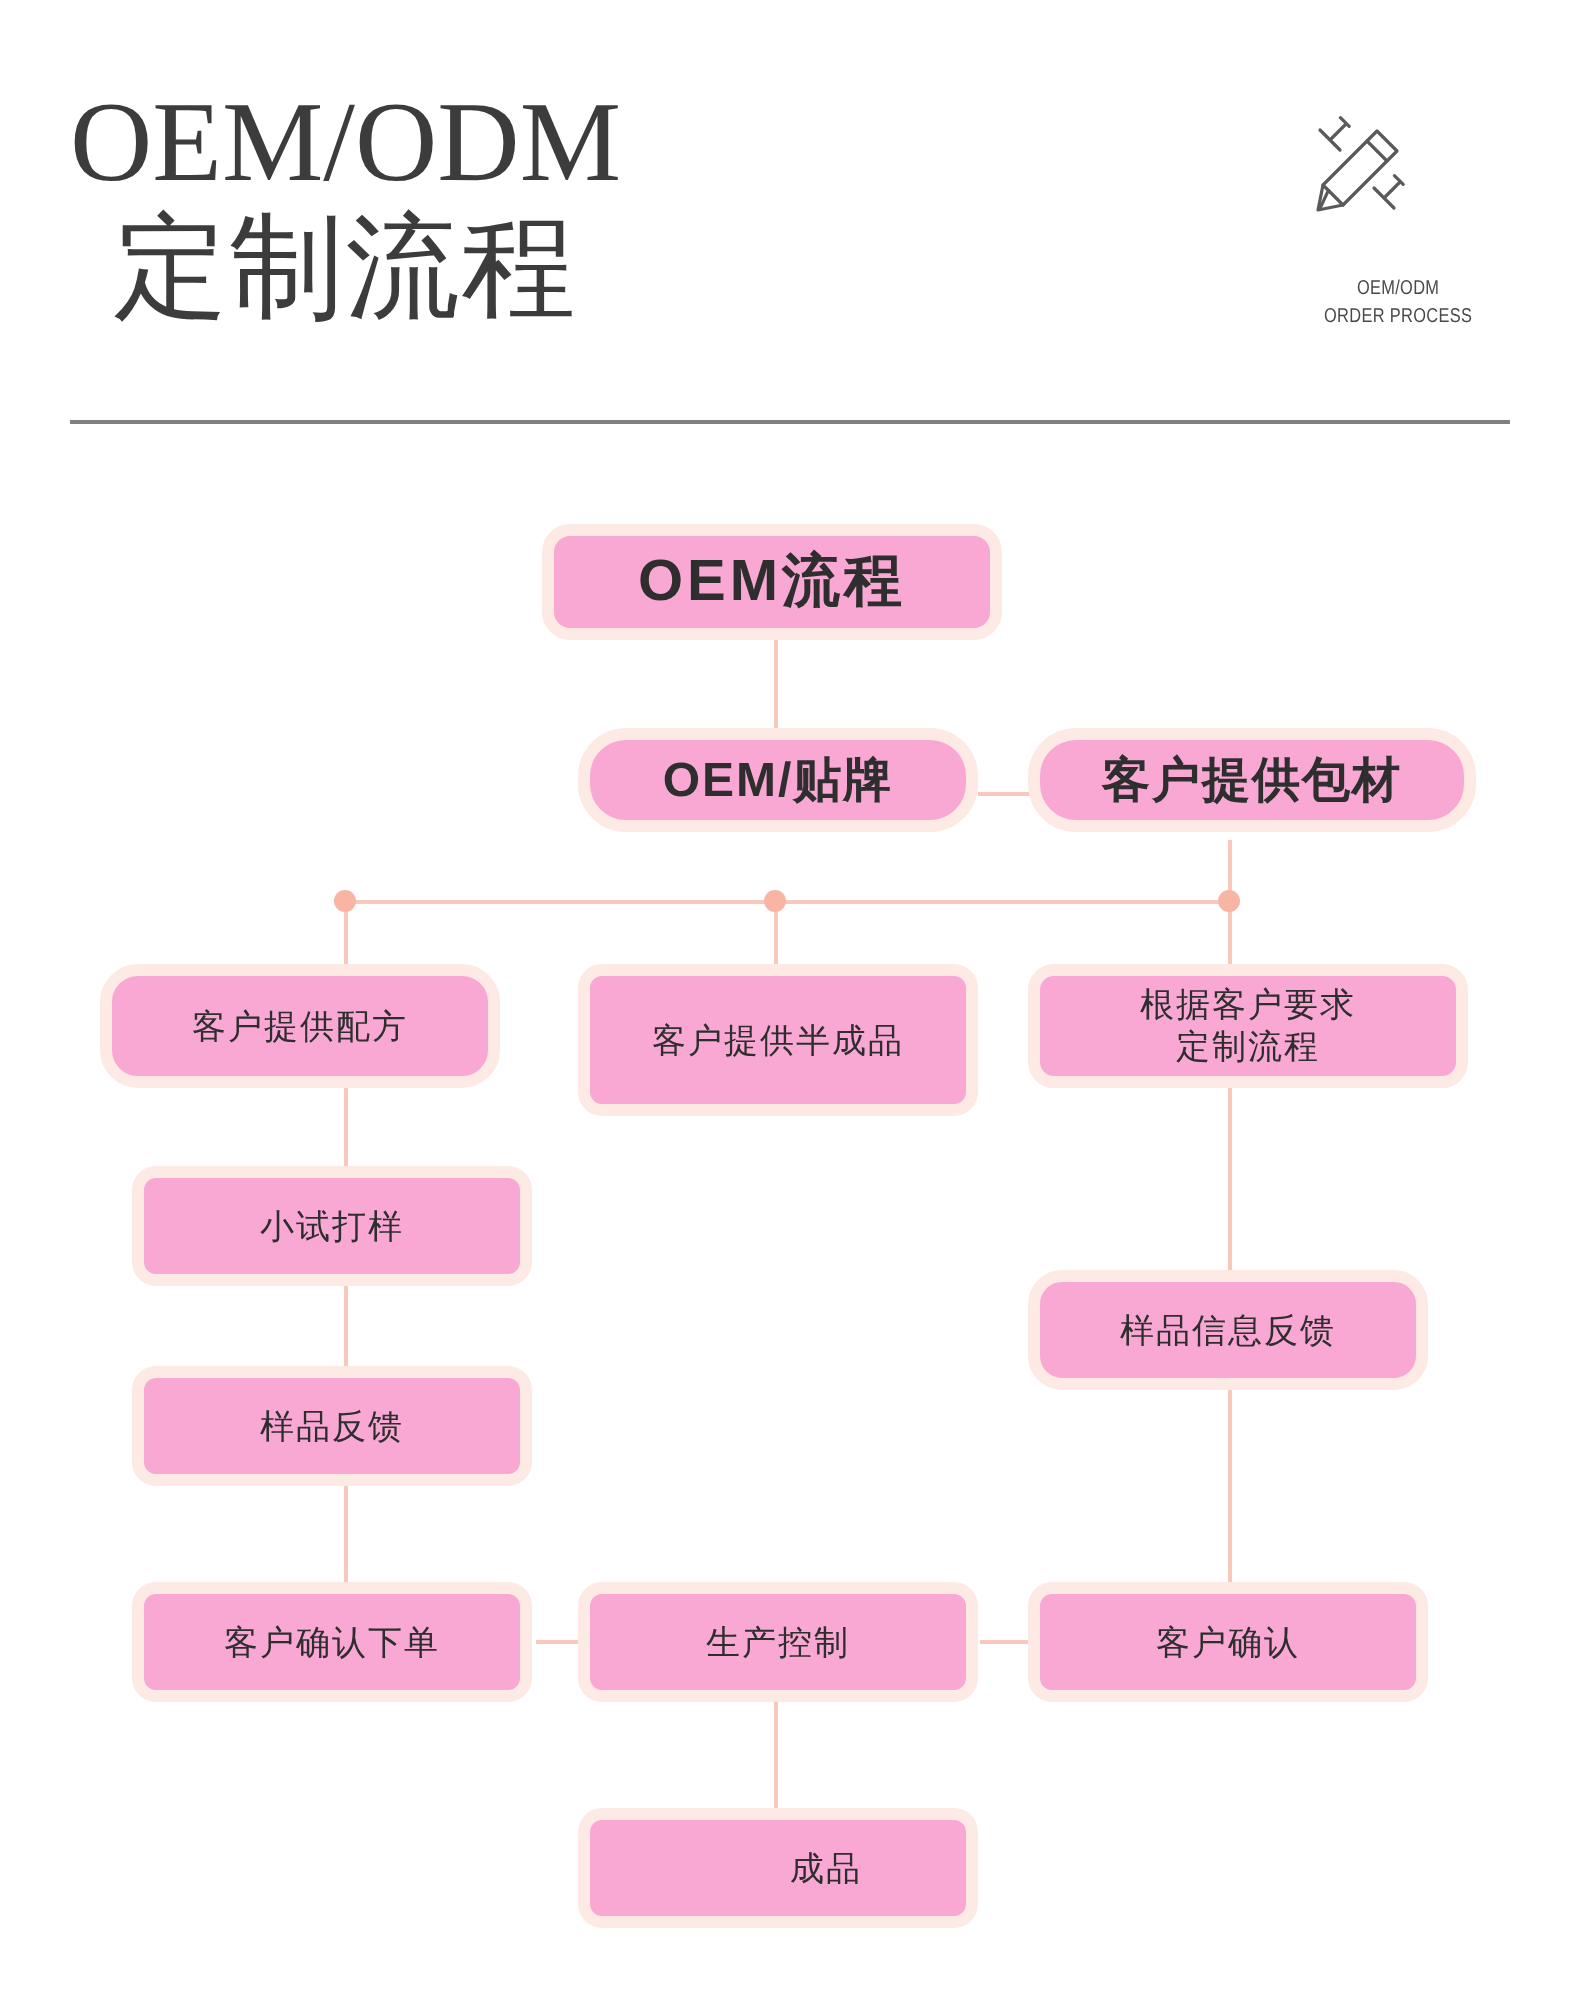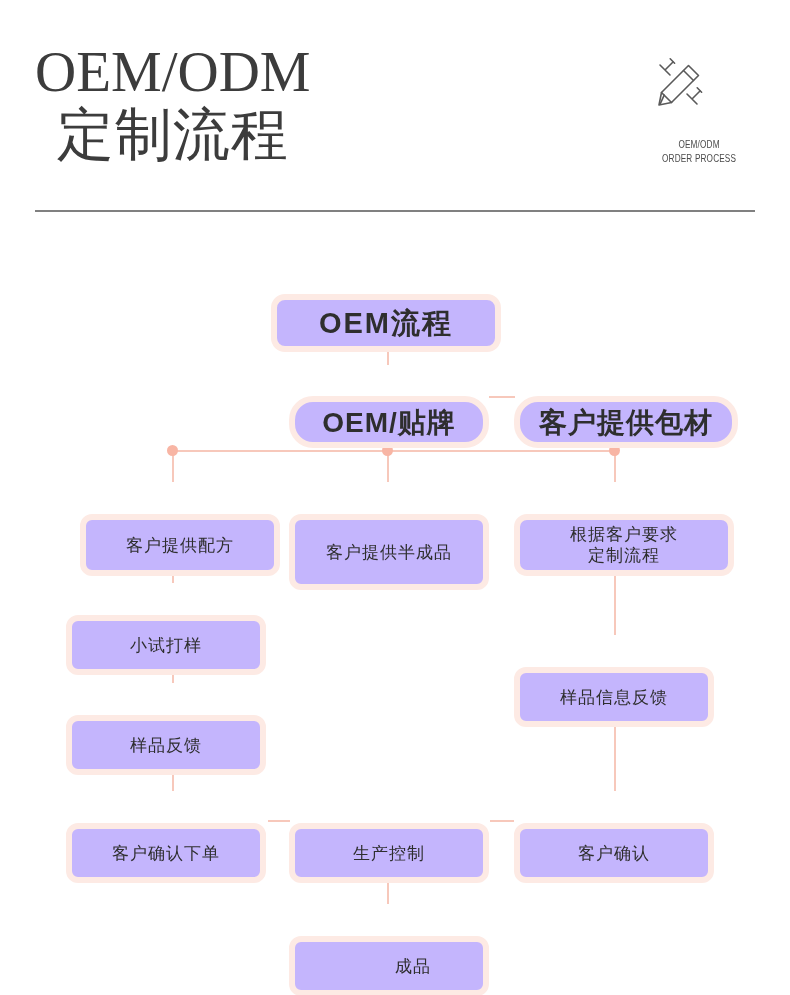--- a/index.html
+++ b/index.html
@@ -81,43 +81,42 @@
   .flow {
     position: absolute;
     left: 0; top: 0;
     width: 790px;
     height: 995px;
   }
 
   .node {
     position: absolute;
     box-sizing: border-box;
-    background: #c4b5fd;
+    background: #f9a8d4;
     border: 6px solid #fdeae4;
     border-radius: 12px;
     display: flex;
     align-items: center;
     justify-content: center;
     text-align: center;
     color: #2e2e2e;
     font-family: "Liberation Sans", "DejaVu Sans", sans-serif;
     font-size: 17px;
     line-height: 21px;
     letter-spacing: 1px;
     z-index: 3;
-    margin-top: 32px;
   }
   .node.big {
     font-size: 29px;
     font-weight: bold;
     letter-spacing: 2px;
     border-radius: 14px;
   }
   .node.mid {
-    font-size: 28px;
+    font-size: 24px;
     font-weight: bold;
     letter-spacing: 1px;
     border-radius: 24px;
   }
 
   .line {
     position: absolute;
     background: #f7c8bb;
     z-index: 1;
   }
@@ -189,30 +188,30 @@
 
   <div class="dot" style="left:167px; top:445px;"></div>
   <div class="dot" style="left:382px; top:445px;"></div>
   <div class="dot" style="left:609px; top:445px;"></div>
 
   <div class="node big" style="left:271px; top:262px; width:230px; height:58px;">OEM流程</div>
 
   <div class="node mid" style="left:289px; top:364px; width:200px; height:52px;">OEM/贴牌</div>
   <div class="node mid" style="left:514px; top:364px; width:224px; height:52px;">客户提供包材</div>
 
-  <div class="node" style="left:80px; top:482px; width:200px; height:62px;">客户提供配方</div>
+  <div class="node" style="left:50px; top:482px; width:200px; height:62px;border-radius:19px;">客户提供配方</div>
   <div class="node" style="left:289px; top:482px; width:200px; height:76px;">客户提供半成品</div>
   <div class="node" style="left:514px; top:482px; width:220px; height:62px; flex-direction:column;border-radius:13px;">
     <span>根据客户要求</span>
     <span>定制流程</span>
   </div>
 
   <div class="node" style="left:66px; top:583px; width:200px; height:60px;">小试打样</div>
 
   <div class="node" style="left:66px; top:683px; width:200px; height:60px;">样品反馈</div>
-  <div class="node" style="left:514px; top:635px; width:200px; height:60px;">样品信息反馈</div>
+  <div class="node" style="left:514px; top:635px; width:200px; height:60px;border-radius:17px;">样品信息反馈</div>
 
   <div class="node" style="left:66px; top:791px; width:200px; height:60px;">客户确认下单</div>
   <div class="node" style="left:289px; top:791px; width:200px; height:60px;">生产控制</div>
   <div class="node" style="left:514px; top:791px; width:200px; height:60px;">客户确认</div>
 
   <div class="node" style="left:289px; top:904px; width:200px; height:60px;padding-left:48px;">成品</div>
 </div>
 
 </body></html>

